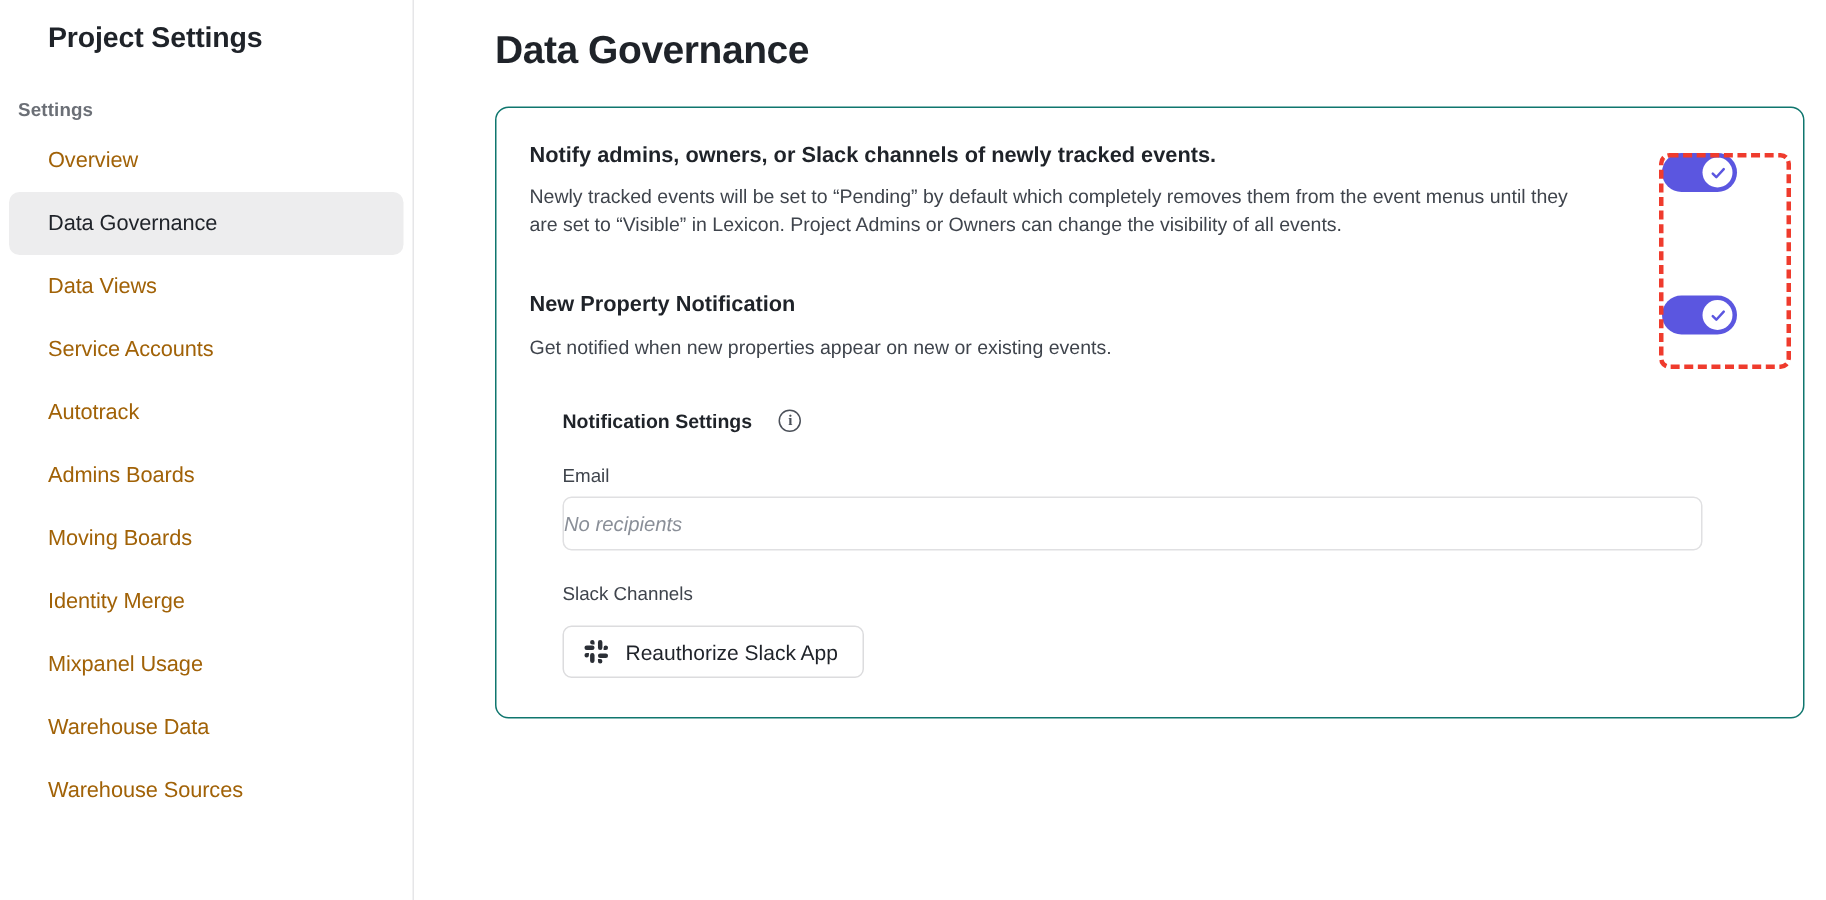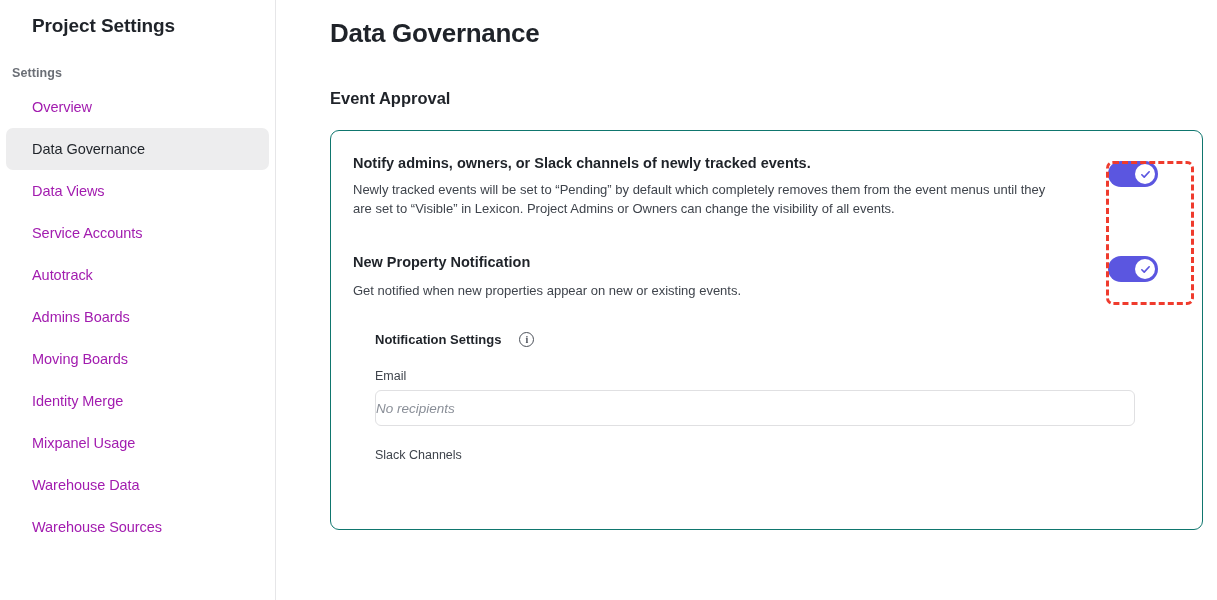--- a/index.html
+++ b/index.html
@@ -37,21 +37,21 @@
     padding: 22px 0 6px 12px;
     letter-spacing: 0.1px;
   }
   .nav-list { list-style: none; padding: 0 6px; }
   .nav-item {
     height: 42px;
     display: flex;
     align-items: center;
     padding-left: 26px;
     font-size: 14.5px;
-    color: #a21caf;
+    color: #a16207;
     border-radius: 7px;
     cursor: pointer;
     letter-spacing: -0.05px;
   }
   .nav-item.active {
     background: #ededee;
     font-weight: normal;
     color: #1f2329;
   }
 
@@ -248,21 +248,20 @@
           <span>Warehouse Data</span>
         </li>
       <li class="nav-item">
           <span>Warehouse Sources</span>
         </li>
     </ul>
   </aside>
 
   <main class="main">
     <h1 class="page-title">Data Governance</h1>
-    <h2 class="section-title">Event Approval</h2>
 
     <section class="card">
 
       <div class="row">
         <div class="row-title">Notify admins, owners, or Slack channels of newly tracked events.</div>
         <div class="row-desc">Newly tracked events will be set to “Pending” by default which completely removes them from the event menus until they are set to “Visible” in Lexicon. Project Admins or Owners can change the visibility of all events.</div>
         <div class="toggle" id="toggle-1">
           <span class="knob">
             <svg width="11" height="11" viewBox="0 0 12 12" aria-hidden="true">
                 <path d="M2 6.3 L4.6 8.9 L10 3" fill="none" stroke="#5b56e0" stroke-width="1.8" stroke-linecap="round" stroke-linejoin="round"></path>
@@ -288,17 +287,30 @@
       <div class="notif">
         <div class="notif-head">
           <span>Notification Settings</span>
           <span class="info-icon">i</span>
         </div>
 
         <div class="field-label">Email</div>
         <input class="text-input" type="text" value="" placeholder="No recipients" style="">
 
         <div class="field-label">Slack Channels</div>
+        <button class="slack-btn">
+          <span class="slack-icon">
+            <svg width="17" height="17" viewBox="0 0 24 24" aria-hidden="true">
+              <g fill="#2b2f36">
+                <path d="M5.1 15.2a2.1 2.1 0 1 1-2.1-2.1h2.1v2.1zM6.2 15.2a2.1 2.1 0 0 1 4.2 0v5.3a2.1 2.1 0 0 1-4.2 0v-5.3z"></path>
+                <path d="M8.3 5.1a2.1 2.1 0 1 1 2.1-2.1v2.1H8.3zM8.3 6.2a2.1 2.1 0 0 1 0 4.2H3a2.1 2.1 0 0 1 0-4.2h5.3z"></path>
+                <path d="M18.9 8.3a2.1 2.1 0 1 1 2.1 2.1h-2.1V8.3zM17.8 8.3a2.1 2.1 0 0 1-4.2 0V3a2.1 2.1 0 0 1 4.2 0v5.3z"></path>
+                <path d="M15.7 18.9a2.1 2.1 0 1 1-2.1 2.1v-2.1h2.1zM15.7 17.8a2.1 2.1 0 0 1 0-4.2H21a2.1 2.1 0 0 1 0 4.2h-5.3z"></path>
+              </g>
+            </svg>
+          </span>
+          <span>Reauthorize Slack App</span>
+        </button>
       </div>
 
     </section>
   </main>
 </div>
 
 </body></html>

